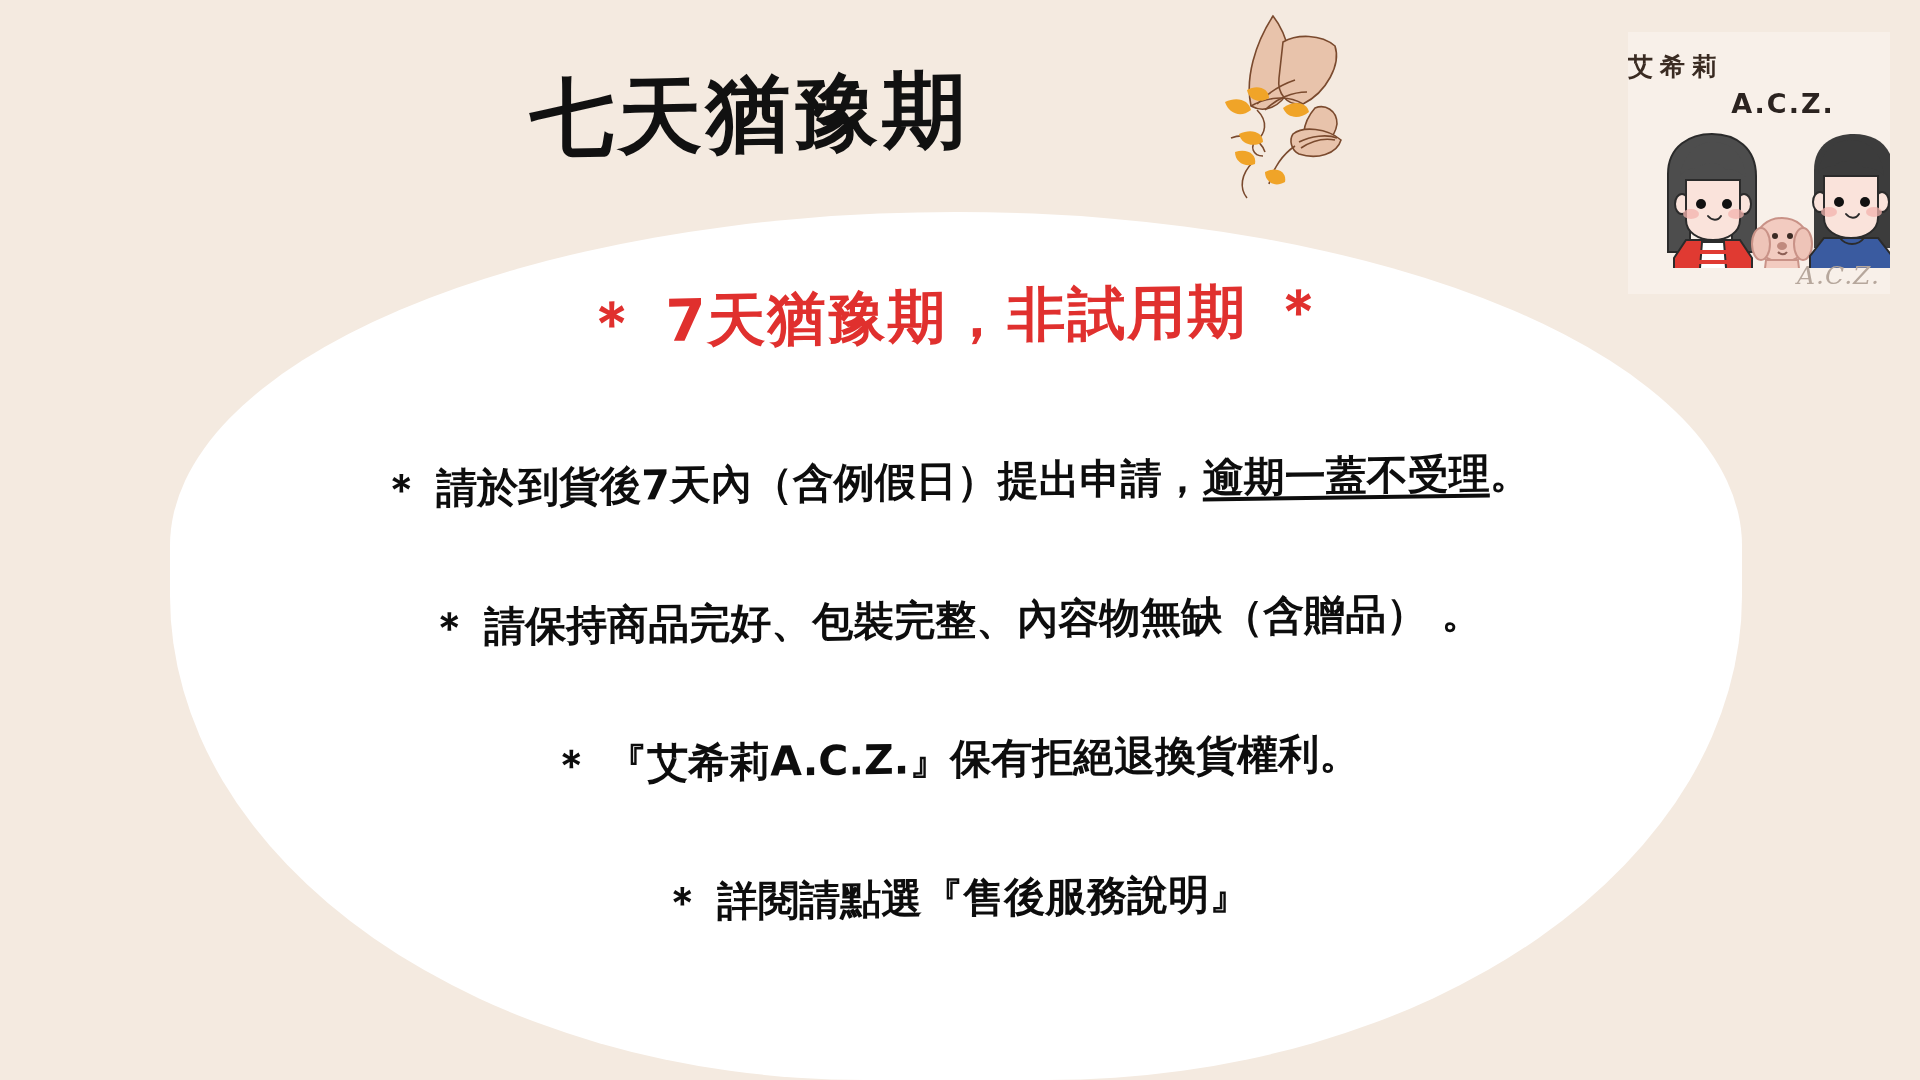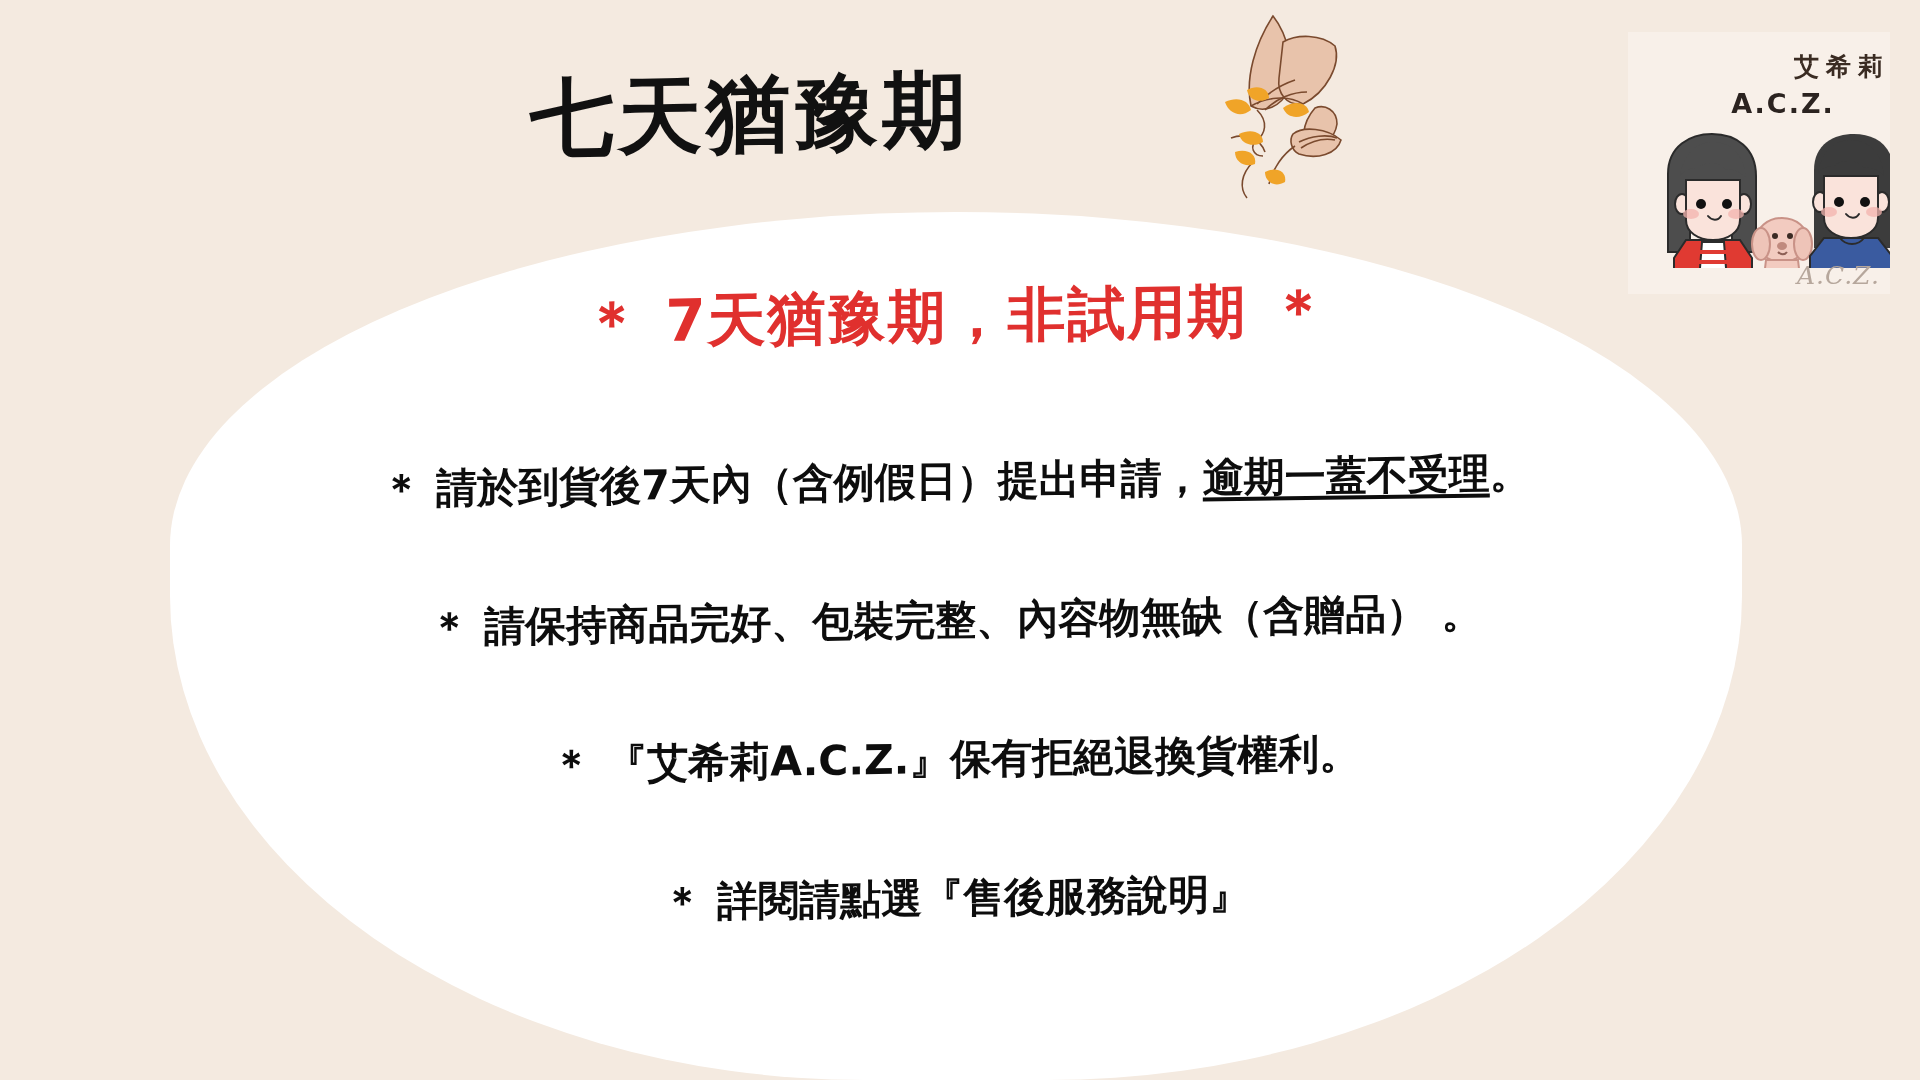--- a/index.html
+++ b/index.html
@@ -57,21 +57,21 @@
   #logo-panel {
     position:absolute;
     left:1628px; top:32px;
     width:262px; height:262px;
     background:#f8f0e9;
     z-index:5;
     overflow:hidden;
   }
   #logo-cn {
     position:absolute; left:0; top:18px; width:100%;
-    text-align:right;
+    text-align:left;
     font-family:Liberation Mono, monospace;
     font-size:25px; font-weight:700; color:#3a2b22;
     letter-spacing:7px;
   }
   #logo-en {
     position:absolute; left:0; top:56px; width:100%;
     text-align:center;
     font-family:"DejaVu Sans", sans-serif;
     font-size:27px; font-weight:700; color:#2b2320;
     letter-spacing:2px;

